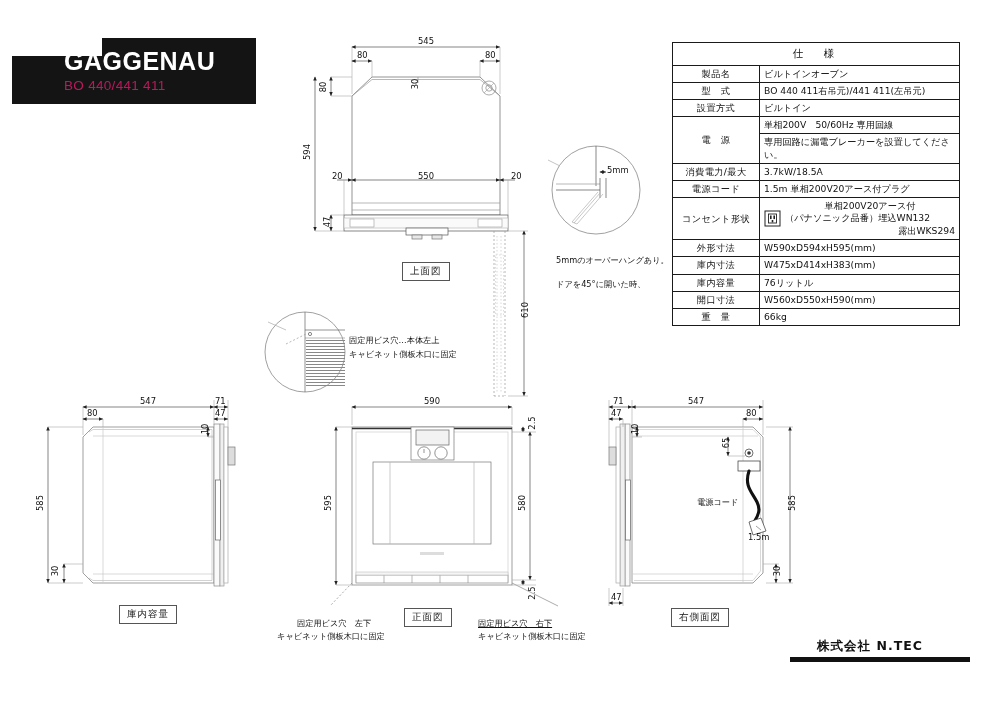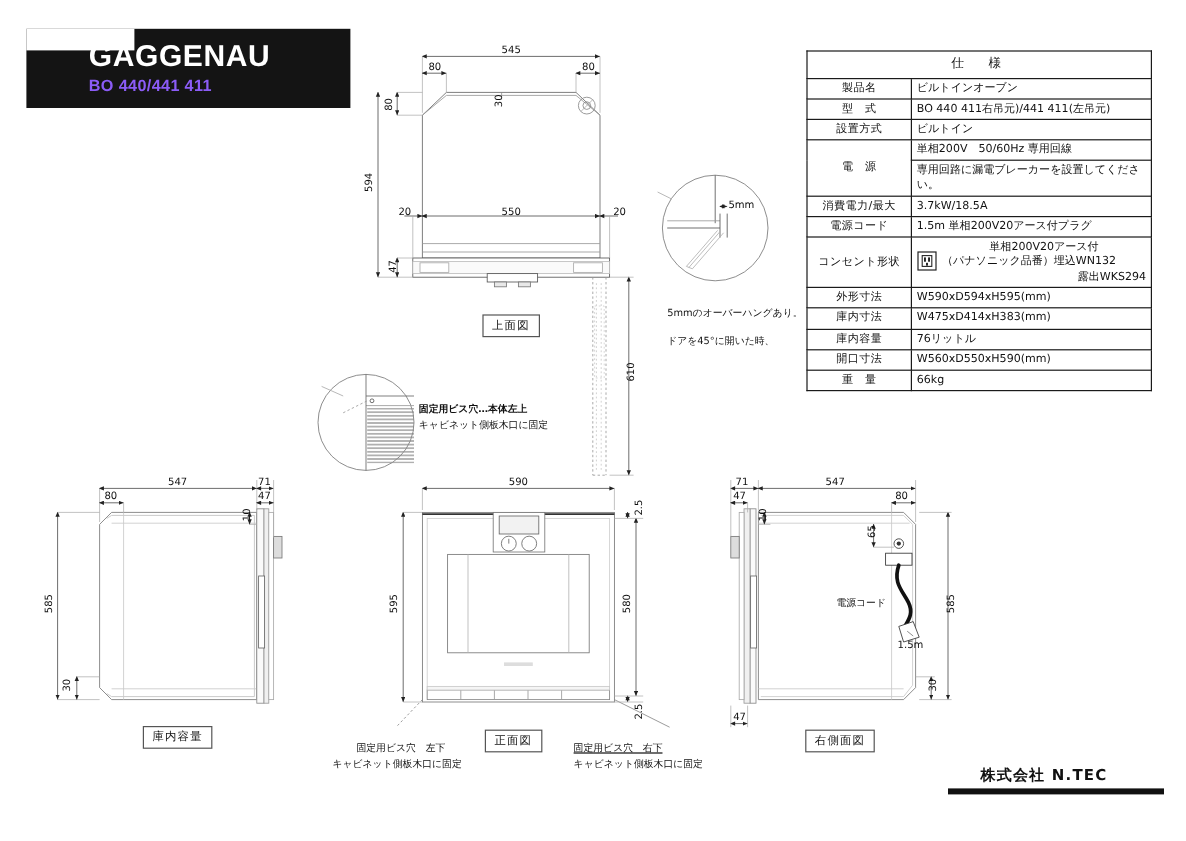--- a/index.html
+++ b/index.html
@@ -7,27 +7,27 @@
     width:988px;height:701px;
     background:#ffffff;
     font-family:"Liberation Sans","DejaVu Sans",sans-serif;
     position:relative;
     overflow:hidden;
     color:#111;
   }
   .page{position:absolute;inset:0;}
 
   
-  .logo-block{position:absolute;left:12px;top:24px;width:270px;height:66px;margin-left:10px;}
+  .logo-block{position:absolute;left:12px;top:38px;width:244px;height:66px;}
   .logo-notch{position:absolute;left:0;top:0;width:90px;height:18px;background:#ffffff;z-index:3;}
   .logo-bg{position:absolute;left:0;top:0;width:100%;height:100%;background:#141414;z-index:1;}
   .logo-text{position:absolute;z-index:4;left:52px;top:11px;color:#ffffff;
     font-size:25px;font-weight:bold;letter-spacing:0.5px;line-height:1;font-family:"Liberation Sans",sans-serif;}
-  .logo-sub{position:absolute;z-index:4;left:52px;top:41px;color:#8b5cf6;
-    font-size:13.5px;font-weight:bold;letter-spacing:0.3px;line-height:1;font-family:"Liberation Sans",sans-serif;}
+  .logo-sub{position:absolute;z-index:4;left:52px;top:41px;color:#be185d;
+    font-size:13.5px;font-weight:normal;letter-spacing:0.3px;line-height:1;font-family:"Liberation Sans",sans-serif;}
 
   
   .spec-table{position:absolute;left:672px;top:42px;width:288px;border-collapse:collapse;
     font-size:9.2px;background:#fff;}
   .spec-table td{border:1px solid #1a1a1a;padding:2px 4px;vertical-align:middle;
     font-family:"DejaVu Sans","Liberation Sans",sans-serif;line-height:1.32;}
   .spec-table td.lbl{width:78px;text-align:center;letter-spacing:0.4px;font-size:9.2px;}
   .spec-table td.val{font-size:9.2px;}
   .spec-title{text-align:center;font-size:10.5px;letter-spacing:5px;padding:4px 0 !important;}
   .outlet-row{display:flex;align-items:center;gap:4px;}
@@ -338,21 +338,21 @@
   <div class="dimtxt" style="left:511px;top:171px;">20</div>
   <div class="dimtxt vtxt" style="left:322px;top:217px;">47</div>
   <div class="dimtxt vtxt" style="left:410px;top:79px;">30</div>
   <div class="dimtxt vtxt" style="left:517px;top:305px;">610</div>
   <div class="viewlabel" style="left:402px;top:262px;">上面図</div>
 
   <div class="dimtxt" style="left:607px;top:165px;">5mm</div>
   <div class="note" style="left:556px;top:242px;margin-top:36px;">ドアを45°に開いた時、</div>
   <div class="note" style="left:556px;top:254px;">5mmのオーバーハングあり。</div>
 
-  <div class="note" style="left:349px;top:334px;font-weight:bold;">固定用ビス穴…本体左上</div>
+  <div class="note" style="left:349px;top:334px;">固定用ビス穴…本体左上</div>
   <div class="note" style="left:349px;top:348px;">キャビネット側板木口に固定</div>
 
   <div class="dimtxt" style="left:140px;top:396px;">547</div>
   <div class="dimtxt" style="left:215px;top:396px;">71</div>
   <div class="dimtxt" style="left:87px;top:408px;">80</div>
   <div class="dimtxt" style="left:215px;top:408px;">47</div>
   <div class="dimtxt vtxt" style="left:200px;top:424px;">10</div>
   <div class="dimtxt vtxt" style="left:32px;top:498px;">585</div>
   <div class="dimtxt vtxt" style="left:50px;top:566px;">30</div>
   <div class="viewlabel" style="left:119px;top:605px;">庫内容量</div>

